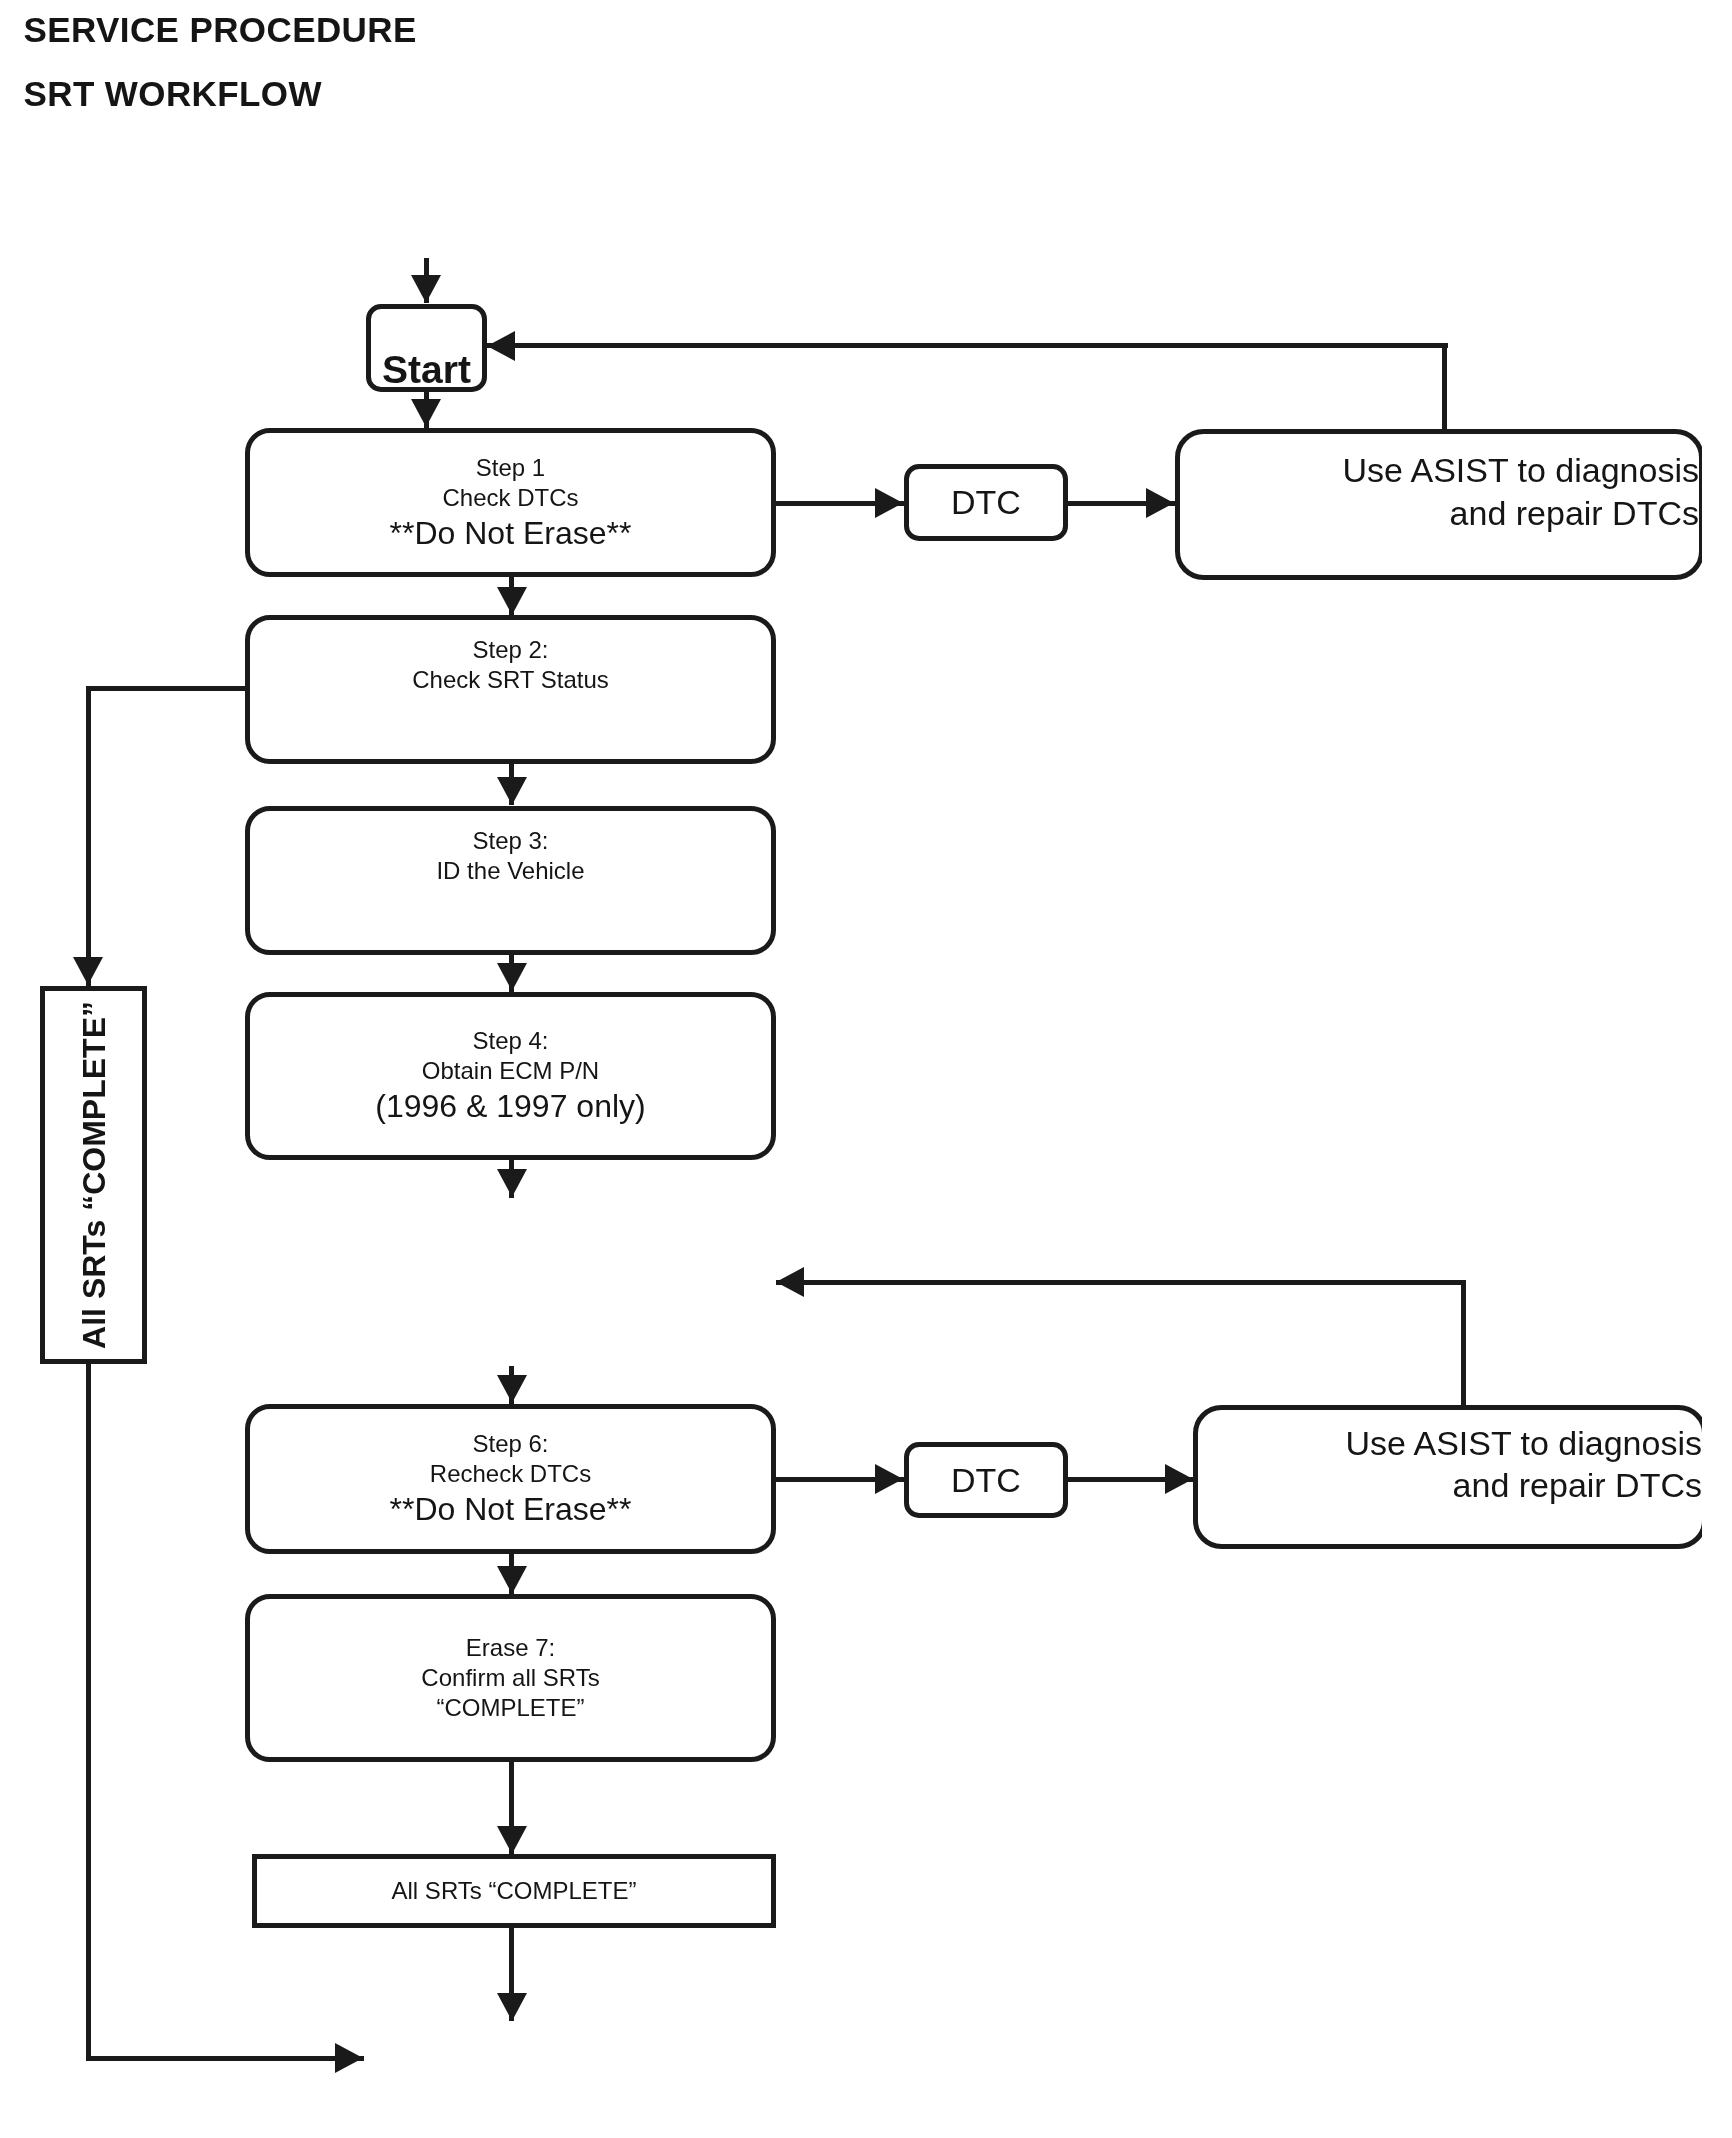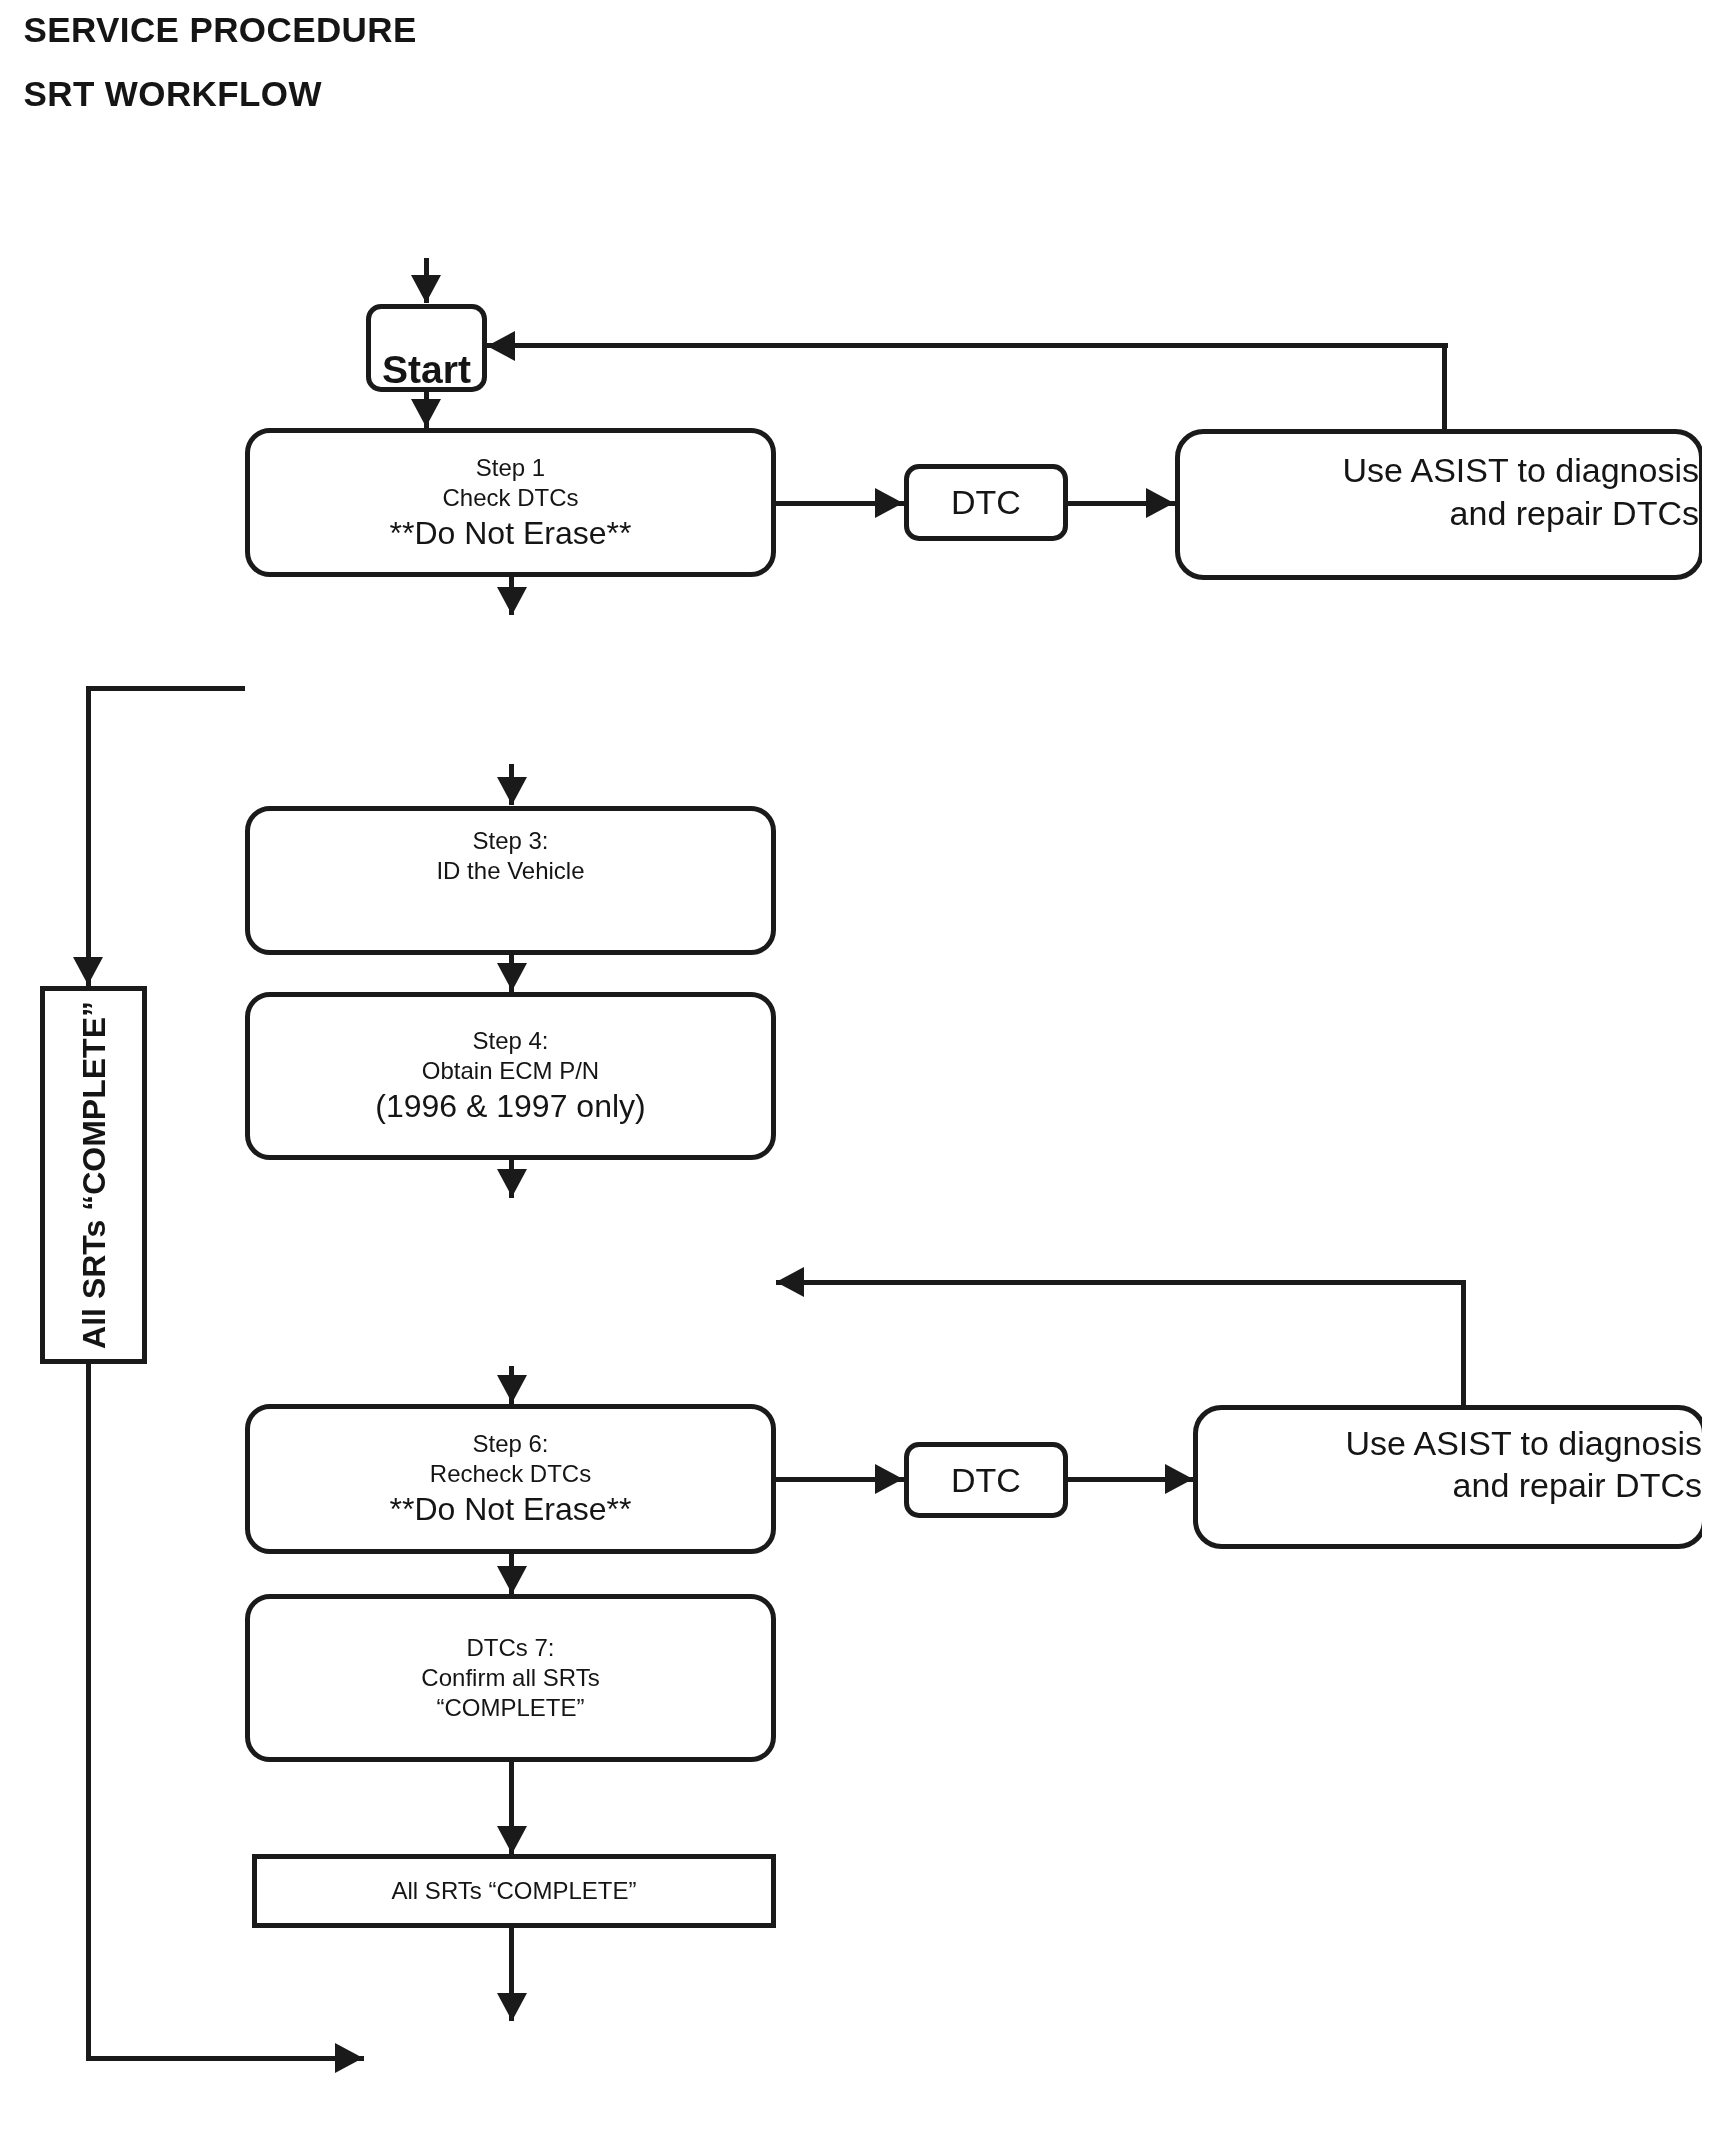--- a/index.html
+++ b/index.html
@@ -54,20 +54,24 @@
 
   <div class="node round-sm" style="left:904px;top:464px;width:164px;height:77px">
     <div class="dtc-label">DTC</div>
   </div>
 
   <div class="node round-lg topalign" style="left:1175px;top:429px;width:529px;height:151px">
     <div class="plain" style="font-size:34px">Use ASIST to diagnosis</div>
     <div class="plain" style="font-size:34px">and repair DTCs</div>
   </div>
 
+  <div class="node round topalign" style="left:245px;top:615px;width:531px;height:149px">
+    <div class="t">Step 2:</div>
+    <div class="t">Check SRT Status</div>
+  </div>
 
   <div class="node round topalign" style="left:245px;top:806px;width:531px;height:149px">
     <div class="t">Step 3:</div>
     <div class="t">ID the Vehicle</div>
   </div>
 
   <div class="node round" style="left:245px;top:992px;width:531px;height:168px">
     <div class="t">Step 4:</div>
     <div class="t">Obtain ECM P/N</div>
     <div class="sub">(1996 &amp; 1997 only)</div>
@@ -83,21 +87,21 @@
   <div class="node round-sm" style="left:904px;top:1442px;width:164px;height:76px">
     <div class="dtc-label">DTC</div>
   </div>
 
   <div class="node round-lg topalign" style="left:1193px;top:1405px;width:514px;height:144px;padding-top:11.7px">
     <div class="plain" style="font-size:34px">Use ASIST to diagnosis</div>
     <div class="plain" style="font-size:34px">and repair DTCs</div>
   </div>
 
   <div class="node round" style="left:245px;top:1594px;width:531px;height:168px">
-    <div class="t">DTCs 7:</div>
+    <div class="t">Erase 7:</div>
     <div class="t">Confirm all SRTs</div>
     <div class="t">“COMPLETE”</div>
   </div>
 
   <div class="node" style="left:40px;top:986px;width:107px;height:378px">
     <div class="vtext">All SRTs “COMPLETE”</div>
   </div>
 
   <div class="node" style="left:252px;top:1854px;width:524px;height:74px">
     <div class="t">All SRTs “COMPLETE”</div>

